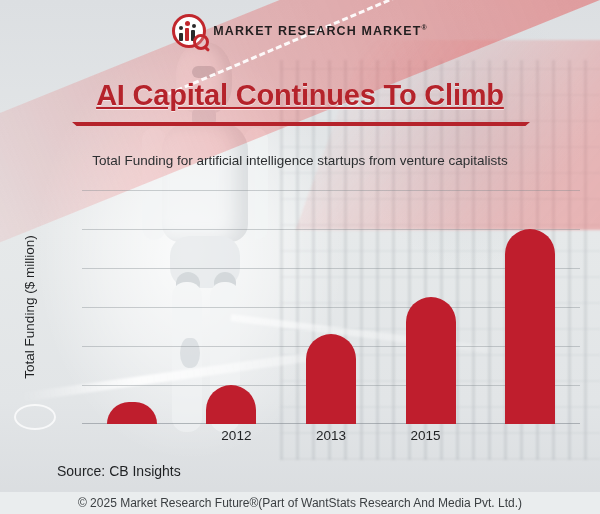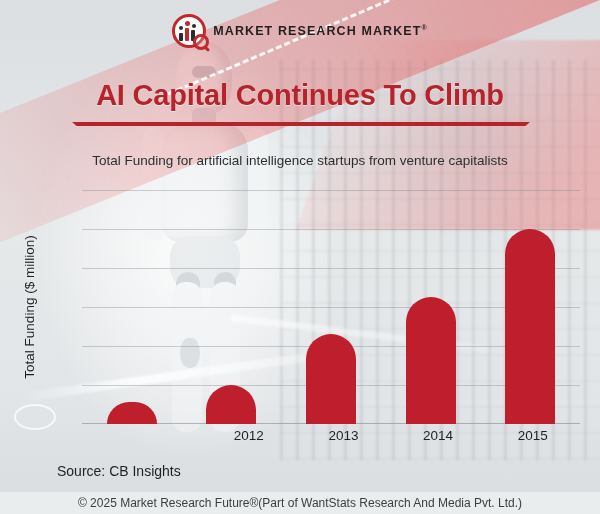--- a/index.html
+++ b/index.html
@@ -144,20 +144,21 @@
   .logo-reg { font-size: 7px; vertical-align: super; color: #231f20; }
 
   
   .title {
     position: absolute; left: 0; top: 79px; width: 600px;
     text-align: center;
     font-size: 29px; font-weight: bold;
     color: #b5232b;
     letter-spacing: -0.2px;
     text-shadow: 0 1px 0 rgba(255,255,255,0.55);
+    text-decoration: underline;
   }
   .title-rule {
     position: absolute; left: 72px; top: 122px;
     width: 458px; height: 4px;
     background: #b5232b;
     clip-path: polygon(0 0, 100% 0, 99% 100%, 1% 100%);
   }
   .subtitle {
     position: absolute; left: 0; top: 153px; width: 600px;
     text-align: center;
@@ -197,21 +198,21 @@
     height: 100%;
     display: flex; align-items: flex-end; justify-content: center;
   }
   .bar {
     width: 50px;
     background: #bf1e2d;
     border-radius: 25px 25px 0 0;
   }
   .xticks-row {
     position: absolute; left: 82px; top: 428px; width: 498px;
-    display: flex; justify-content: flex-end;
+    display: flex; justify-content: center;
   }
   .xtick-cell { width: 19%; text-align: center; font-size: 13.5px; color: #1f2123; }
 
   
   .source {
     position: absolute; left: 30px; top: 463px;
     font-size: 14px; color: #1f2123; margin-left: 27px;
   }
   .copyright-bar {
     position: absolute; left: 0; bottom: 0; width: 600px; height: 22px;
@@ -301,21 +302,20 @@
         </div>
         <div class="bar-slot">
           <div class="bar" title="2016: 5000" style="height: 195px; background: rgb(191, 30, 45);"></div>
         </div>
       </div>
   </div>
 
   <div class="xticks-row" id="xticks">
       <div class="xtick-cell">2012</div>
       <div class="xtick-cell">2013</div>
-      <div class="xtick-cell">2014</div>
       <div class="xtick-cell">2015</div>
     </div>
 
   <div class="source">Source: CB Insights</div>
   <div class="copyright-bar">
     <div class="copyright">© 2025 Market Research Future®(Part of WantStats Research And Media Pvt. Ltd.)</div>
   </div>
 
 </div>
 

